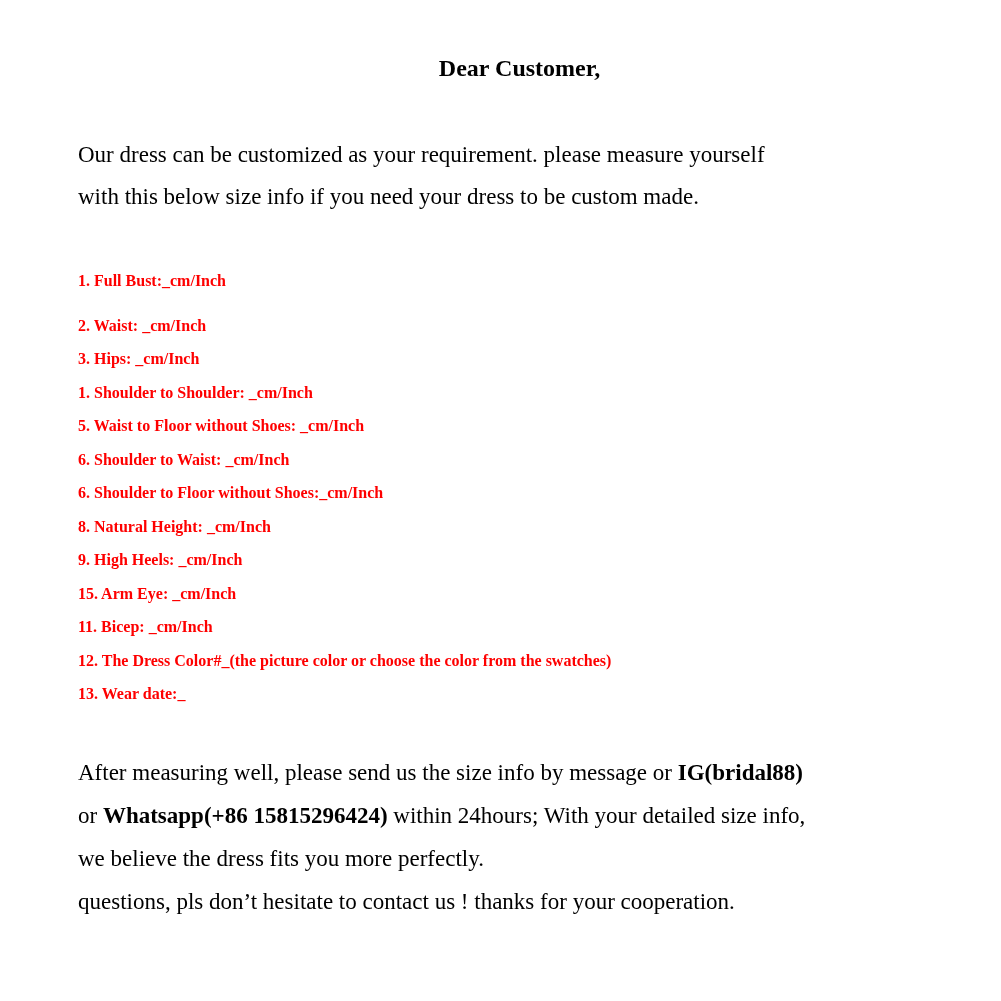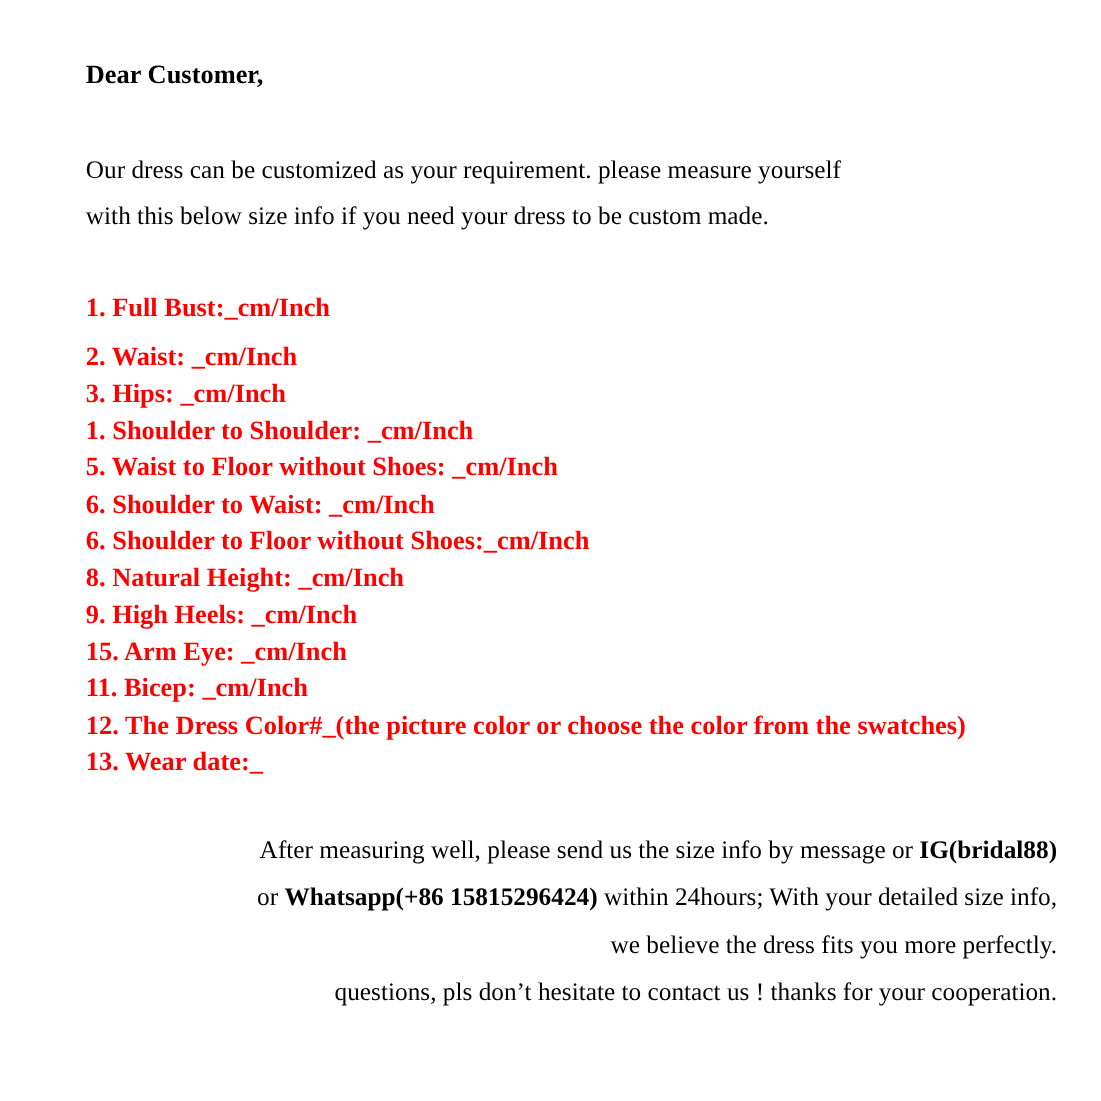--- a/index.html
+++ b/index.html
@@ -18,51 +18,51 @@
     box-sizing: border-box;
     width: 1001px;
     height: 1001px;
     padding: 54px 40px 0 78px;
   }
   .greeting {
     margin: 0;
     font-size: 24px;
     font-weight: bold;
     line-height: 28px;
+    text-align: center;
   }
   .intro {
     margin: 52px 0 0 0;
     font-size: 23px;
   }
   .intro .line {
     display: block;
     line-height: 42px;
   }
   .list {
     margin-top: 46px;
     color: var(--list-red, #fe0000);
     font-weight: bold;
-    font-size: 24px;
+    font-size: 16px;
   }
   .item {
     line-height: 33.5px;
     white-space: nowrap;
   }
   .item.gap-after {
     margin-bottom: 11px;
   }
   .closing {
     margin: 40px 0 0 0;
     font-size: 23px;
   }
   .closing .line {
     display: block;
     line-height: 43px;
     white-space: nowrap;
-    text-align: right;
   }
   .closing b {
     font-weight: bold;
   }
 </style>
 </head>
 <body style="background: rgb(255, 255, 255); color: rgb(0, 0, 0);">
 
 <div class="page">
 

